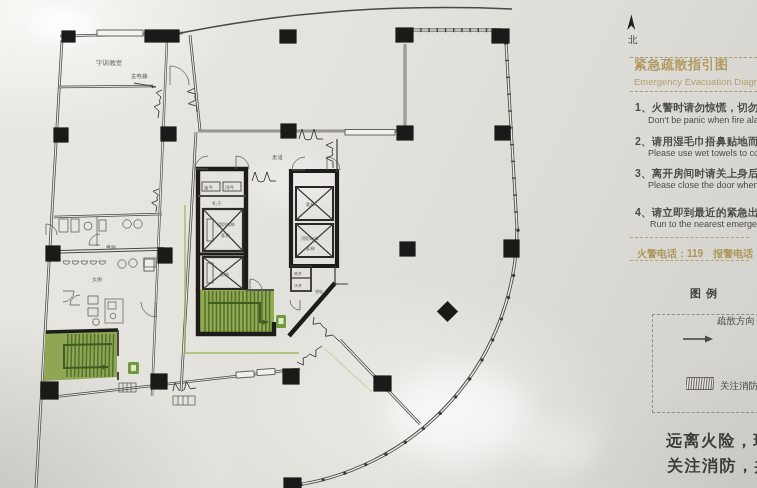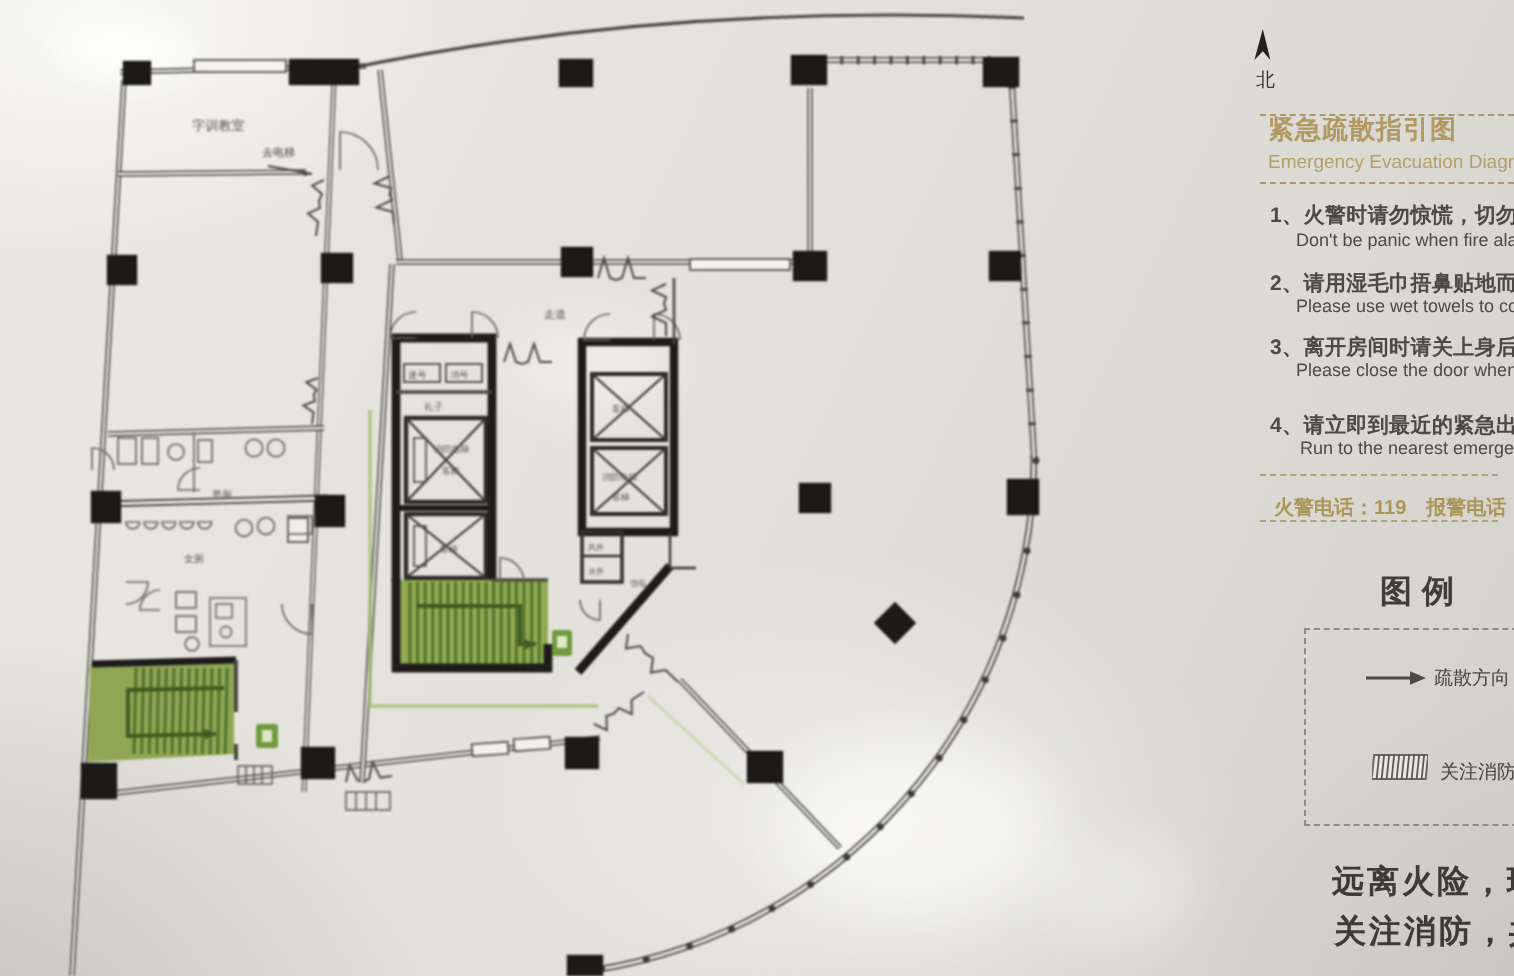--- a/index.html
+++ b/index.html
@@ -381,30 +381,30 @@
 
 <div class="abs cn" style="left:635px;top:206px;font-size:10.5px;font-weight:bold;letter-spacing:0.2px;white-space:nowrap;">4、请立即到最近的紧急出口逃生。</div>
 <div class="abs cn" style="left:650px;top:219px;font-size:9px;white-space:nowrap;">Run to the nearest emergency exit.</div>
 
 <div class="abs" style="left:630px;top:237px;width:119px;border-top:1.2px dashed #b0a372;"></div>
 
 <div class="abs" style="left:637px;top:247px;font-size:10px;font-weight:bold;color:#ab9659;white-space:nowrap;">火警电话：119　报警电话：110</div>
 
 <div class="abs" style="left:630px;top:260px;width:119px;border-top:1.2px dashed #b0a372;"></div>
 
-<div class="abs" style="left:650px;top:286px;font-size:16px;font-weight:bold;color:#403e3a;letter-spacing:5px;padding-left:40px;">图例</div>
+<div class="abs" style="left:650px;top:286px;font-size:11px;font-weight:bold;color:#403e3a;letter-spacing:5px;padding-left:40px;">图例</div>
 
 <div class="abs" style="left:652px;top:314px;width:120px;height:97px;border:1.2px dashed #8e8c88;"></div>
 
 <svg class="abs" style="left:682px;top:333px;" width="32" height="12" viewBox="0 0 32 12">
 <path d="M1,6 L24,6" stroke="#4c4a46" stroke-width="1.6"></path>
     <path d="M31,6 l-8,-3.4 v6.8 z" fill="#4c4a46"></path>
 </svg>
 
-<div class="abs" style="left:717px;top:333px;font-size:9.5px;color:#44423e;white-space:nowrap;">疏散方向</div>
+<div class="abs" style="left:717px;top:315px;font-size:9.5px;color:#44423e;white-space:nowrap;">疏散方向</div>
 
 <svg class="abs" style="left:686px;top:377px;" width="28" height="13" viewBox="0 0 28 13">
 <rect x="0.5" y="0.5" width="27" height="12" fill="#e9e7e1" stroke="#6a6864" transform="skewX(-6)" transform-origin="14 6"></rect>
 <path d="M3,0 v13 M5.5,0 v13 M8,0 v13 M10.5,0 v13 M13,0 v13 M15.5,0 v13 M18,0 v13 M20.5,0 v13 M23,0 v13 M25.5,0 v13" stroke="#5c5a52" stroke-width="0.9" transform="skewX(-6)" transform-origin="14 6"></path>
 </svg>
 
 <div class="abs" style="left:720px;top:380px;font-size:9.5px;color:#44423e;white-space:nowrap;">关注消防</div>
 
 <div class="abs" style="left:666px;top:431px;font-size:16px;font-weight:bold;color:#3d3b37;white-space:nowrap;letter-spacing:1.5px;">远离火险，珍爱生命</div>
 

